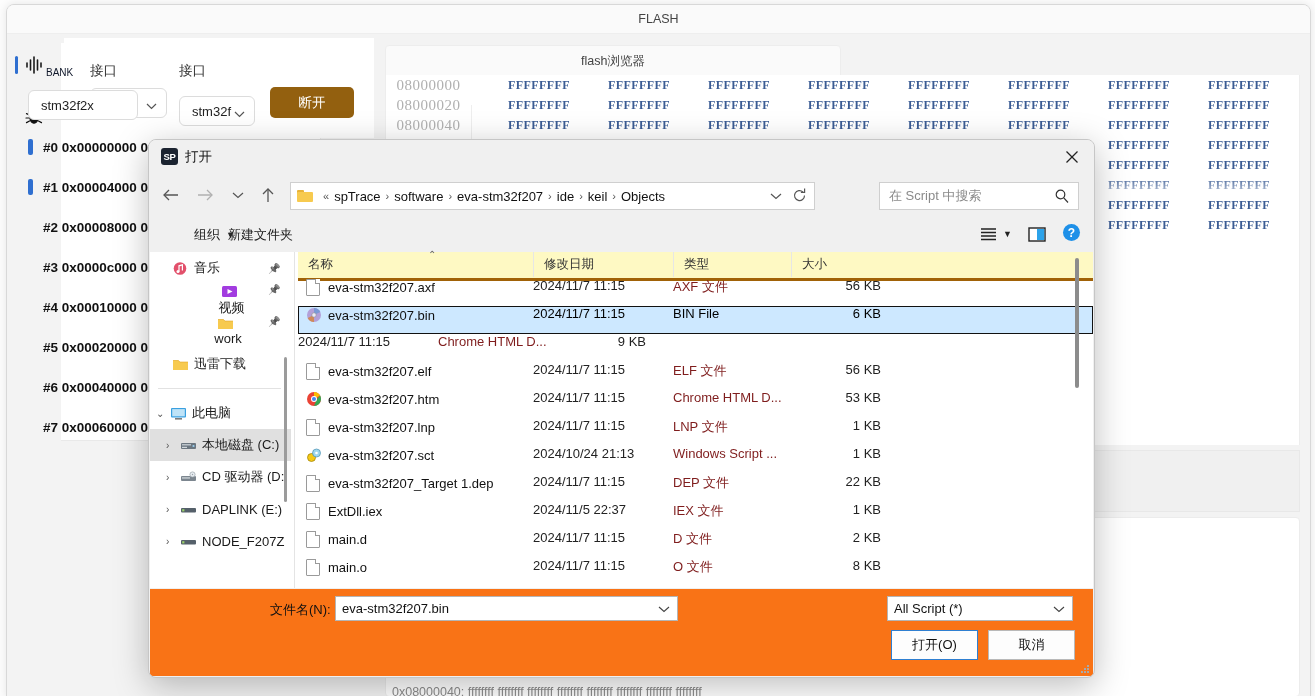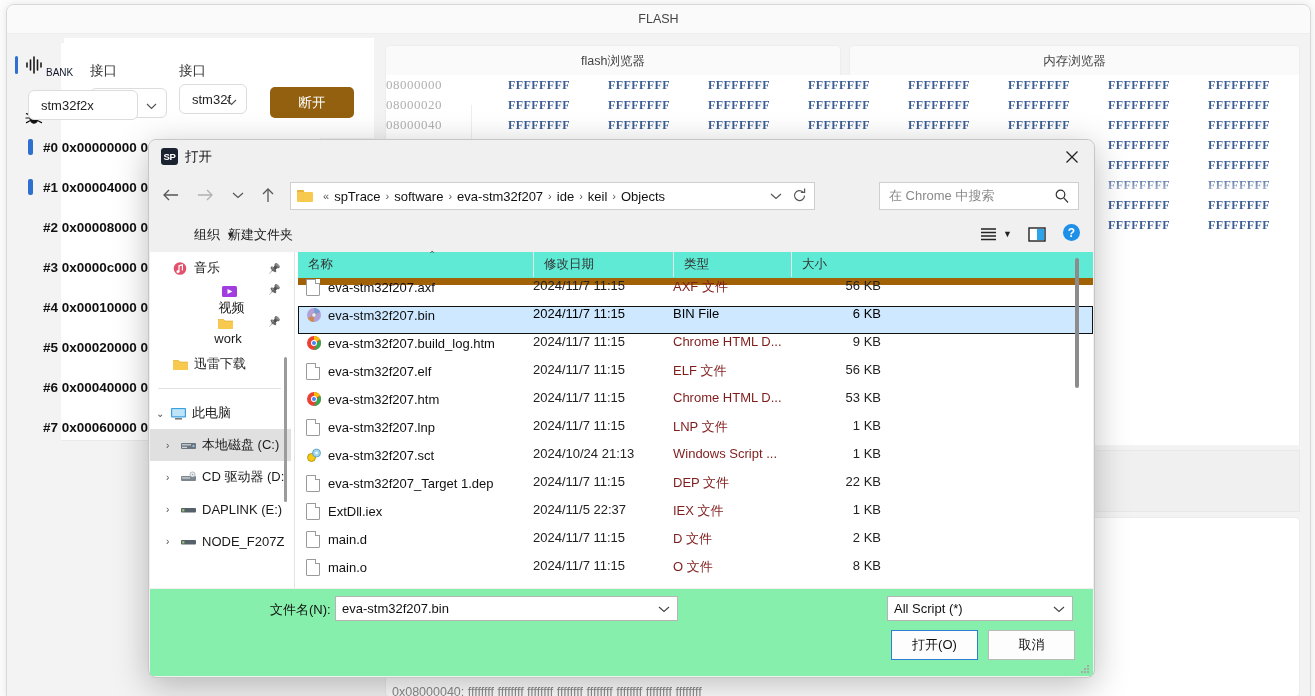--- a/index.html
+++ b/index.html
@@ -68,22 +68,22 @@
 
   
   #hexpanel{position:absolute;left:378px;top:40px;right:10px;height:400px;}
   .hex-head{position:absolute;top:0;height:30px;background:#fafafa;border:1px solid #ededed;
     display:flex;align-items:center;justify-content:center;font-size:12.5px;color:#444;}
   #flashhead{left:0;width:454px;border-radius:4px 4px 0 0;}
   #memhead{left:464px;right:0;border-radius:4px 4px 0 0;}
   .hexgrid{position:absolute;left:0;right:0;top:30px;bottom:0;background:#fff;
     border-left:1px solid #ededed;border-right:1px solid #ededed;overflow:hidden;}
   .hexrow{display:flex;height:20px;align-items:center;}
-  .hexaddr{width:85px;text-align:left;padding-right:18px;color:#b0b0b0;
-    font-family:"Liberation Serif","DejaVu Serif",serif;font-size:13px;letter-spacing:.5px;}
+  .hexaddr{width:85px;text-align:center;padding-right:18px;color:#b0b0b0;
+    font-family:"Liberation Serif","DejaVu Serif",serif;font-size:15px;letter-spacing:.5px;}
   .hexcell{width:100px;text-align:center;color:#3b5c94;
     font-family:"Liberation Serif","DejaVu Serif",serif;font-size:12px;font-weight:bold;letter-spacing:.4px;}
   .hexfade{position:absolute;left:0;right:0;top:100px;height:26px;
     background:linear-gradient(to bottom,rgba(255,255,255,0),rgba(255,255,255,.92));}
   .addr-sep{position:absolute;left:85px;top:30px;width:1px;height:95px;background:#eee;}
   #lowerpanel{position:absolute;left:378px;top:445px;right:10px;height:60px;background:#f0f0f0;border:1px solid #e8e8e8;}
   #logpanel{position:absolute;left:378px;top:512px;right:10px;bottom:0;background:#fff;border:1px solid #ececec;
     border-radius:4px;overflow:hidden;}
   .logline{font-family:"Liberation Sans","DejaVu Sans",sans-serif;font-size:12.5px;color:#8b8b8b;
     padding-left:6px;line-height:18px;white-space:nowrap;}
@@ -133,39 +133,39 @@
   .sidebar{position:absolute;left:0;top:0;width:141px;height:100%;background:#fff;overflow:hidden;}
   .side-item{position:relative;height:32px;display:flex;align-items:center;font-size:13px;color:#1a1a1a;padding-left:14px;box-sizing:border-box;}
   .side-item.sel{background:#e0e0e0;}
   .side-item .twisty{width:14px;font-size:10px;color:#555;flex:none;}
   .side-item .sico{width:22px;flex:none;display:flex;align-items:center;}
   .side-item .pin{position:absolute;right:10px;color:#9a9a9a;font-size:11px;transform:rotate(45deg);}
   .side-sep{height:1px;background:#e2e2e2;margin:8px 10px 8px 8px;}
   .side-scroll{position:absolute;left:134px;top:105px;width:3px;height:145px;background:#9b9b9b;border-radius:2px;}
 
   .listpane{position:absolute;left:148px;top:0;right:0;height:100%;background:#fff;}
-  .colhdr{position:absolute;left:0;top:0;width:100%;height:26px;background:#5eead4;border-bottom:7px solid #a16207;}
+  .colhdr{position:absolute;left:0;top:0;width:100%;height:26px;background:#fef9c3;border-bottom:3px solid #a16207;}
   .col{position:absolute;top:0;height:25px;display:flex;align-items:center;font-size:12.5px;color:#333;border-left:1px solid #e6e6e6;padding-left:10px;box-sizing:border-box;}
   .col:first-child{border-left:none;}
   .sort-caret{position:absolute;left:130px;top:-3px;color:#666;font-size:10px;}
   .rows{position:absolute;left:0;top:26px;right:0;bottom:0;overflow:hidden;}
   .row{position:relative;height:28px;display:flex;align-items:flex-start;font-size:13px;color:#111;}
   .row.sel{background:#cde8ff;outline:1px solid #111;outline-offset:-1px;}
   .c-name{width:235px;display:flex;align-items:center;padding-left:8px;box-sizing:border-box;}
   .c-date{width:140px;color:#222;}
   .c-type{width:118px;color:#7f1d1d;}
   .c-size{width:90px;text-align:right;color:#222;}
   .row.sel .c-type,.row.sel .c-date,.row.sel .c-size{color:#000;}
   .fico{width:22px;height:18px;flex:none;display:flex;align-items:center;justify-content:flex-start;}
   .doc-ico{width:12px;height:15px;border:1px solid #9a9a9a;border-radius:1px;background:#fff;position:relative;}
   .doc-ico::after{content:"";position:absolute;right:-1px;top:-1px;width:4px;height:4px;background:#fff;border-left:1px solid #9a9a9a;border-bottom:1px solid #9a9a9a;}
   .list-scroll{position:absolute;right:14px;top:6px;width:4px;height:130px;background:#8c8c8c;border-radius:2px;}
   .pane-split{position:absolute;left:144px;top:0;width:1px;height:100%;background:#e4e4e4;}
 
-  .dlg-footer{position:absolute;left:1px;top:449px;right:1px;bottom:1px;background:#86efac;}
+  .dlg-footer{position:absolute;left:1px;top:449px;right:1px;bottom:1px;background:#f97316;}
   .fn-label{position:absolute;left:120px;top:12px;font-size:13px;color:#111;}
   .fn-input{position:absolute;left:185px;top:7px;width:343px;height:25px;background:#fff;border:1px solid #b5b5b5;
     box-sizing:border-box;font-size:13px;color:#111;display:flex;align-items:center;padding-left:6px;}
   .fn-chev{position:absolute;right:7px;top:4px;color:#444;}
   .filter-sel{position:absolute;left:737px;top:7px;width:186px;height:25px;background:#fff;border:1px solid #b5b5b5;
     box-sizing:border-box;font-size:13px;color:#111;display:flex;align-items:center;padding-left:6px;}
   .dbtn{position:absolute;top:41px;height:28px;background:#fdfdfd;border:1px solid #b9b9b9;font-size:13px;color:#111;
     display:flex;align-items:center;justify-content:center;}
   #btn-open{left:741px;width:85px;border:1px solid #2f7fd1;}
   #btn-cancel{left:838px;width:85px;}
@@ -242,21 +242,21 @@
 
       <div class="sel-box" style="left:26px;top:50px;width:77px">
         <span>stlink</span>
         <span class="chev">
           <svg width="11" height="7" viewBox="0 0 11 7">
               <polyline points="1,1 5.5,5.5 10,1" fill="none" stroke="#555" stroke-width="1.2"></polyline>
             </svg>
         </span>
       </div>
 
-      <div class="sel-box" style="left:115px;top:46px;width:68px">
+      <div class="sel-box" style="left:115px;top:58px;width:76px">
         <span>stm32f</span>
         <span class="chev">
           <svg width="11" height="7" viewBox="0 0 11 7">
               <polyline points="1,1 5.5,5.5 10,1" fill="none" stroke="#555" stroke-width="1.2"></polyline>
             </svg>
         </span>
       </div>
 
       <div class="btn-primary" style="left:206px;top:49px;width:84px">断开</div>
     </div>
@@ -299,21 +299,20 @@
           <div class="bank-row" style="top: 402px;">
             <span class="mark off"></span>
             <span>#7 0x00060000 0x20000 1</span>
             <span class="lock">🔓</span>
           </div>
         </div>
     </div>
 
     <div id="hexpanel">
       <div class="hex-head" id="flashhead">flash浏览器</div>
-      <div class="hex-head" id="memhead">内存浏览器</div>
       <div class="hexgrid">
         <div id="hexrows">
             <div class="hexrow">
               <div class="hexaddr">08000000</div>
               <div class="hexcell">FFFFFFFF</div>
               <div class="hexcell">FFFFFFFF</div>
               <div class="hexcell">FFFFFFFF</div>
               <div class="hexcell">FFFFFFFF</div>
               <div class="hexcell">FFFFFFFF</div>
               <div class="hexcell">FFFFFFFF</div>
@@ -472,21 +471,21 @@
         </span>
         <span class="crumb-refresh">
           <svg width="17" height="17" viewBox="0 0 17 17">
               <path d="M13.5 8.5a5 5 0 1 1-1.6-3.6" fill="none" stroke="#555" stroke-width="1.2"></path>
               <polyline points="13.6,1.6 13.6,5.4 9.9,5.4" fill="none" stroke="#555" stroke-width="1.2"></polyline>
             </svg>
         </span>
       </div>
 
       <div class="searchbox">
-        <span>在 Chrome 中搜索</span>
+        <span>在 Script 中搜索</span>
         <span class="search-ico">
           <svg width="16" height="16" viewBox="0 0 16 16">
               <circle cx="6.5" cy="6.5" r="4.3" fill="none" stroke="#333" stroke-width="1.2"></circle>
               <line x1="9.8" y1="9.8" x2="14" y2="14.5" stroke="#333" stroke-width="1.2"></line>
             </svg>
         </span>
       </div>
     </div>
 
     <div class="cmdbar">
@@ -652,32 +651,20 @@
                       <circle cx="8" cy="8" r="2.2" fill="#eceaf6" stroke="#8d8d8d" stroke-width="0.6"></circle>
                     </svg>
                   </span>
                   <span>eva-stm32f207.bin</span>
                 </div>
                 <div class="c-date">2024/11/7 11:15</div>
                 <div class="c-type">BIN File</div>
                 <div class="c-size">6 KB</div>
               </div>
               <div class="row">
-                <div class="c-name">
-                  <span class="fico">
-                    <svg width="16" height="16" viewBox="0 0 16 16">
-                      <circle cx="8" cy="8" r="7" fill="#ea4335"></circle>
-                      <path d="M8 1a7 7 0 0 1 6.1 3.6L8 8z" fill="#fbbc05"></path>
-                      <path d="M14.1 4.6A7 7 0 0 1 8 15l3-7z" fill="#34a853"></path>
-                      <circle cx="8" cy="8" r="3" fill="#fff"></circle>
-                      <circle cx="8" cy="8" r="2" fill="#4285f4"></circle>
-                    </svg>
-                  </span>
-                  <span>eva-stm32f207.build_log.htm</span>
-                </div>
                 <div class="c-date">2024/11/7 11:15</div>
                 <div class="c-type">Chrome HTML D...</div>
                 <div class="c-size">9 KB</div>
               </div>
               <div class="row">
                 <div class="c-name">
                   <span class="fico">
                     <span class="doc-ico"></span>
                   </span>
                   <span>eva-stm32f207.elf</span>

